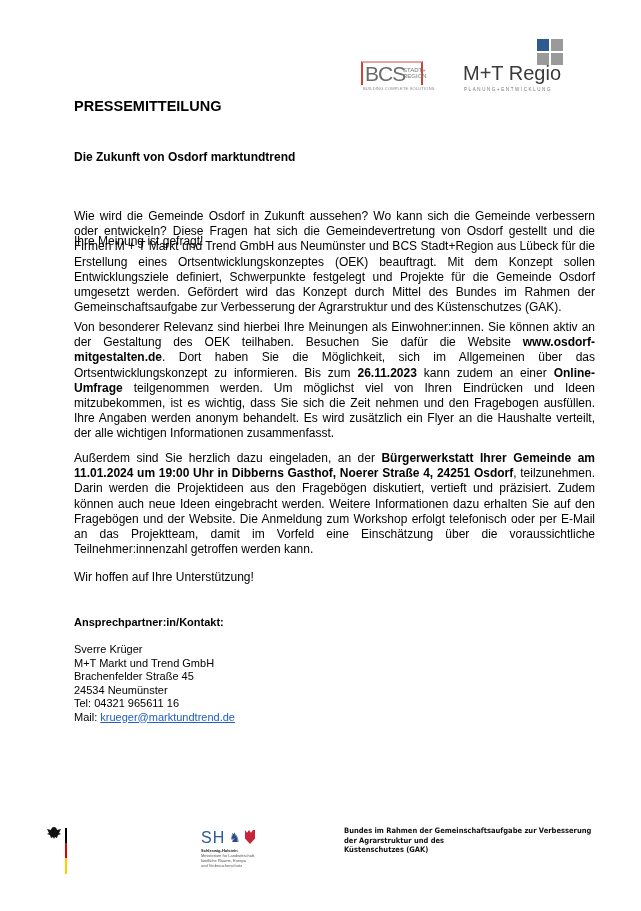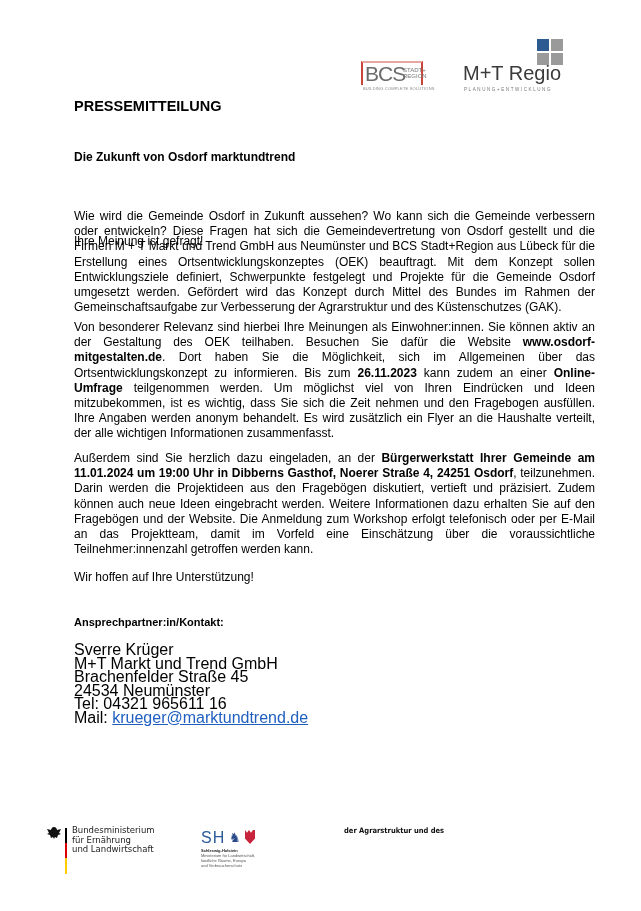--- a/index.html
+++ b/index.html
@@ -27,21 +27,21 @@
   .subhead { left: 74px; top: 150px; font-size: 12px; font-weight: bold; }
   .lead { left: 74px; top: 186px; font-size: 12px; margin-top: 48px; }
   .para { left: 74px; width: 521px; font-size: 12px; line-height: 15.2px; text-align: justify; }
   .para b { font-weight: bold; }
   .p1 { top: 209px; }
   .p2 { top: 320px; }
   .p3 { top: 451px; }
   .closing { left: 74px; top: 570px; font-size: 12px; }
 
   .contact-head { left: 74px; top: 616px; font-size: 11px; font-weight: bold; }
-  .contact { left: 74px; top: 643px; font-size: 16px; line-height: 13.5px; }
+  .contact { left: 74px; top: 643px; font-size: 11px; line-height: 13.5px; }
   .contact a { color: #1f5fbf; text-decoration: underline; }
 
   
   .bmel { left: 46px; top: 826px; width: 120px; height: 50px; }
   .eagle { position:absolute; left:0; top:0; width:16px; height:14px; }
   .flagbar { position:absolute; left:19px; top:2px; width:2px; height:46px;
              background: linear-gradient(#000 0 33%, #dd0000 33% 66%, #ffcc00 66% 100%); }
   .bmel-text { position:absolute; left:26px; top:0px; font-size:8.5px; line-height:9.5px; color:#222; white-space:nowrap; font-family:"DejaVu Sans", sans-serif; }
 
   .sh { left: 201px; top: 830px; width: 90px; height: 40px; }
@@ -96,34 +96,31 @@
   <div>24534 Neumünster</div>
   <div>Tel: 04321 965611 16</div>
   <div><span>Mail: </span><a>krueger@marktundtrend.de</a></div>
 </div>
 
 <div class="abs bmel">
   <svg class="eagle" viewBox="0 0 16 14">
     <path d="M8 1 C6 1 5 3 5 4 L1 3 L3 7 L1 8 L4 9 L5 12 L7 11 L8 13 L9 11 L11 12 L12 9 L15 8 L13 7 L15 3 L11 4 C11 3 10 1 8 1 Z" fill="#111"></path>
   </svg>
   <div class="flagbar"></div>
-  <div class="bmel-text">
-    <div>Bundesministerium</div>
-    <div>für Ernährung</div>
-    <div>und Landwirtschaft</div>
-  </div>
 </div>
 
 <div class="abs sh">
   <div class="sh-letters">SH</div>
   <div class="sh-lion">♞</div>
   <div class="sh-nettle"></div>
   <div class="sh-text">
     <div><b>Schleswig-Holstein</b></div>
     <div>Ministerium für Landwirtschaft,</div>
     <div>ländliche Räume, Europa</div>
     <div>und Verbraucherschutz</div>
   </div>
 </div>
 
 <div class="abs funding">
+  <div>Bundes im Rahmen der Gemeinschaftsaufgabe zur Verbesserung</div>
   <div>der Agrarstruktur und des</div>
+  <div>Küstenschutzes (GAK)</div>
 </div>
 
 </body></html>

